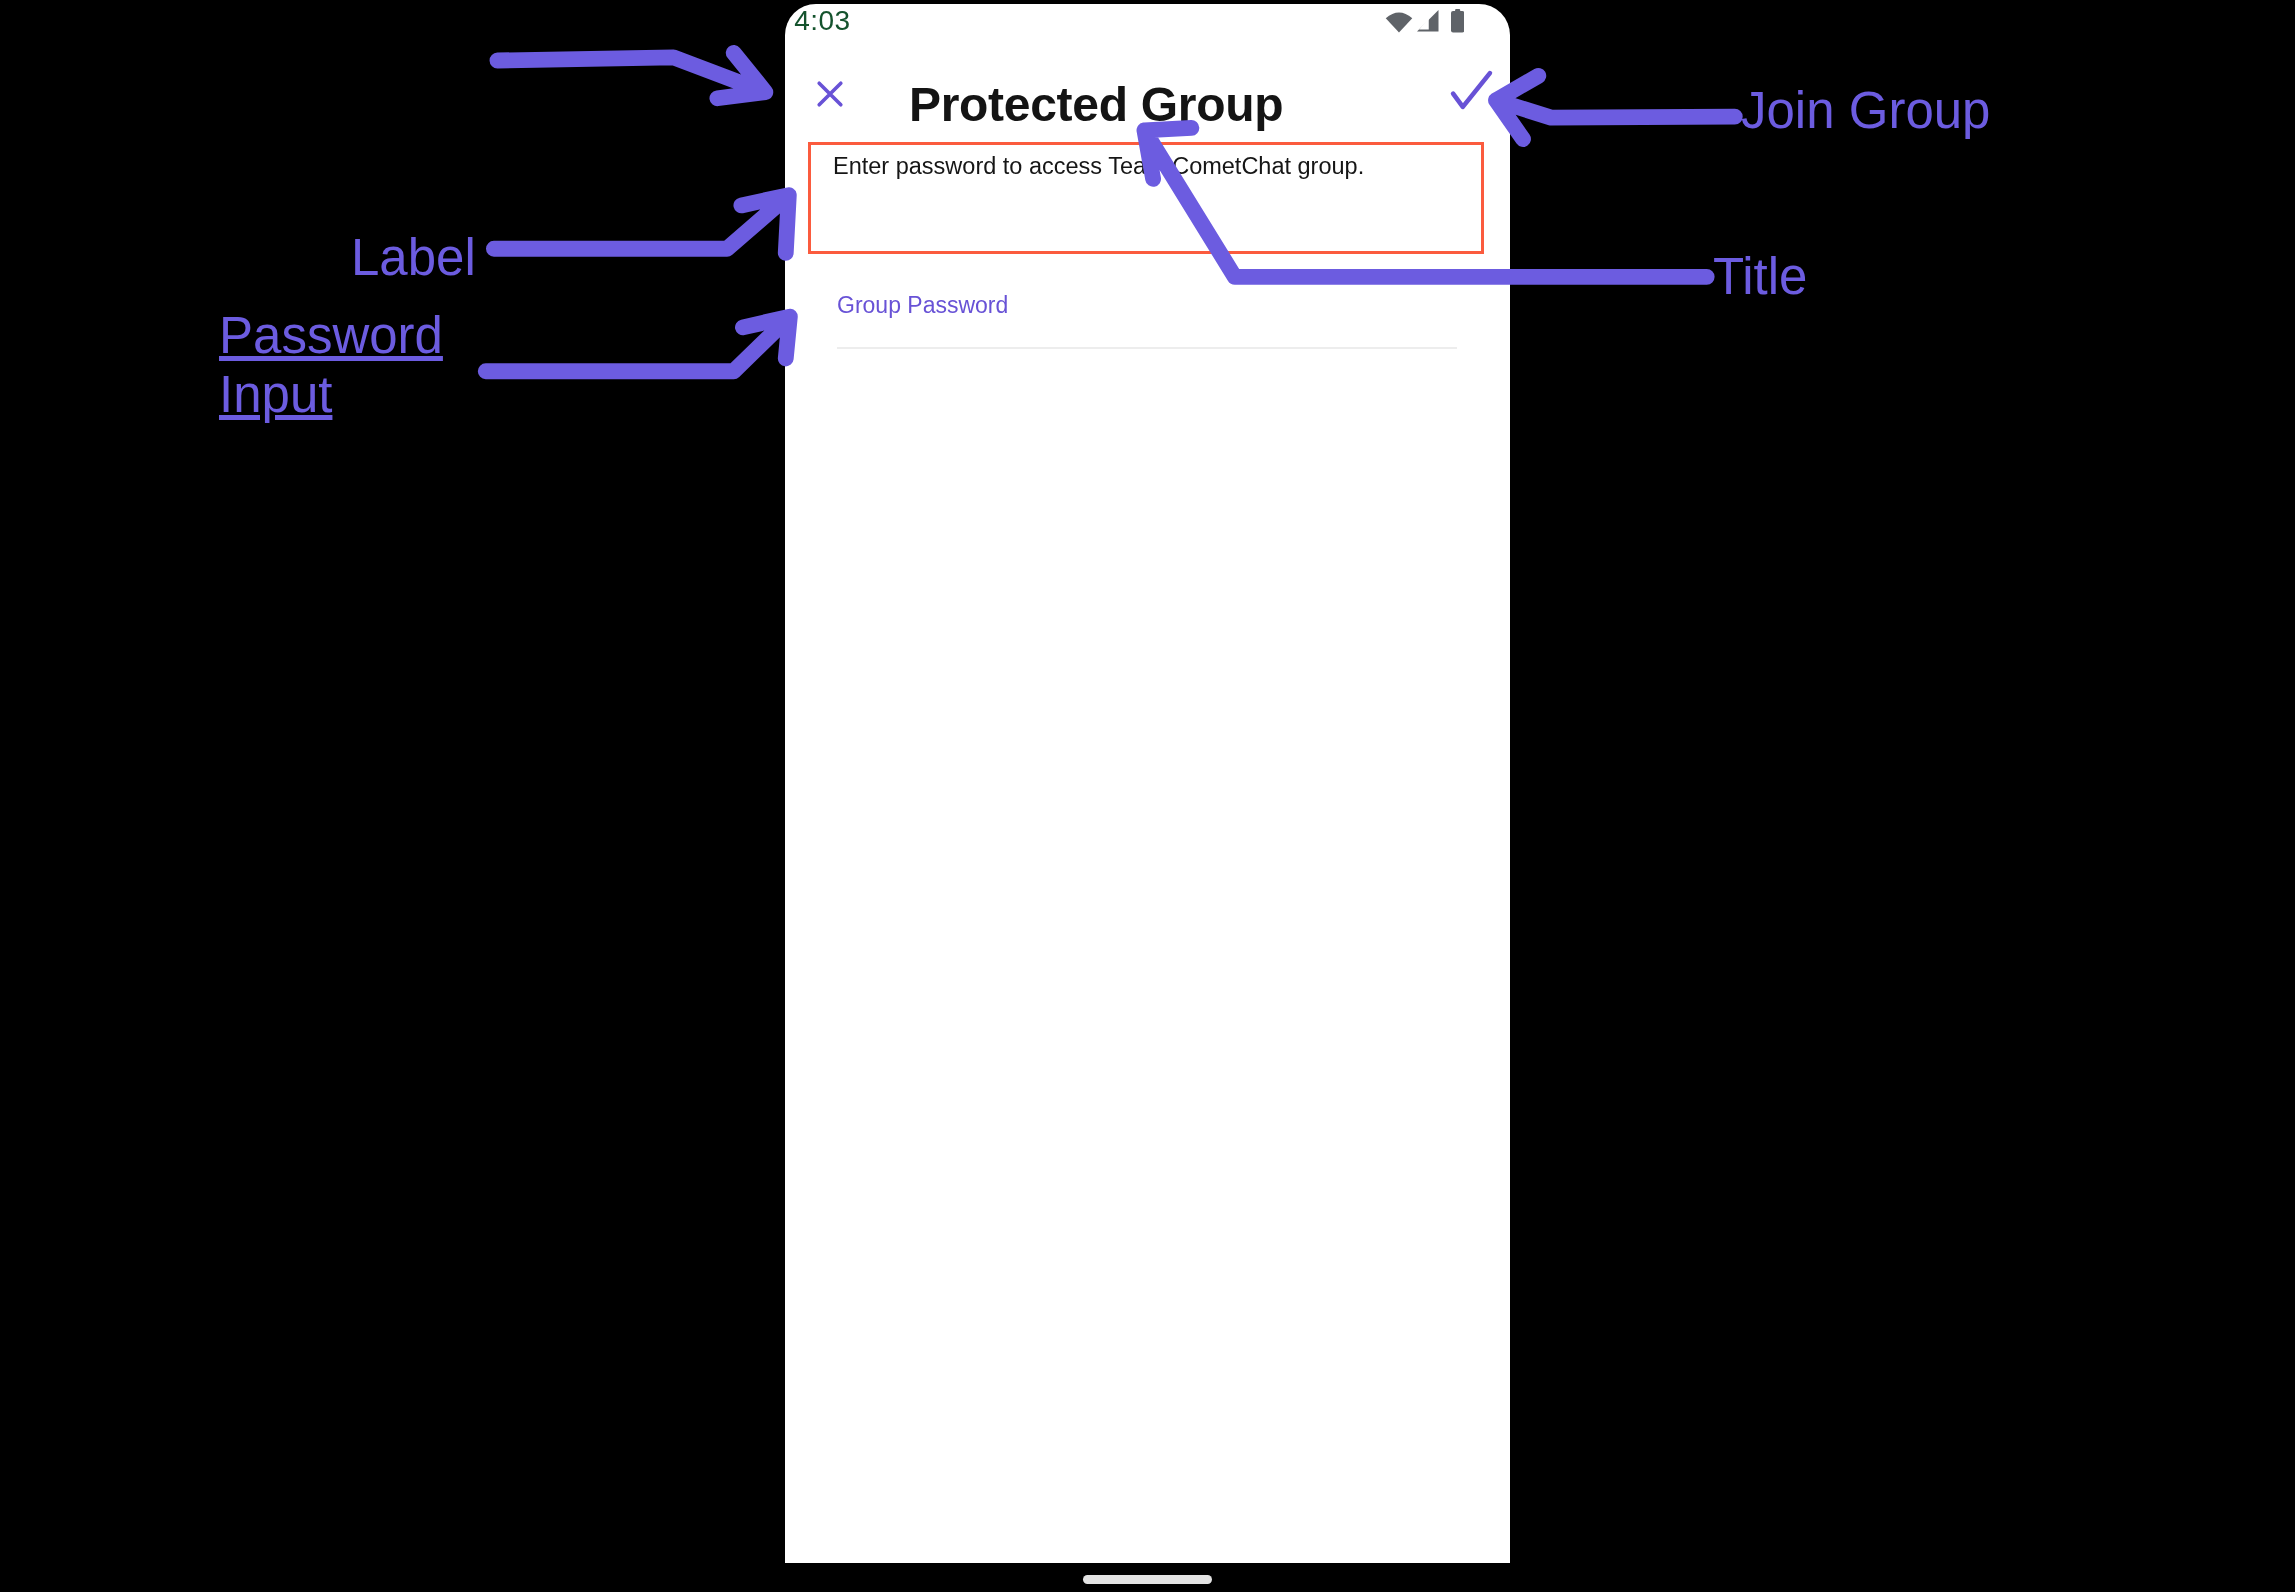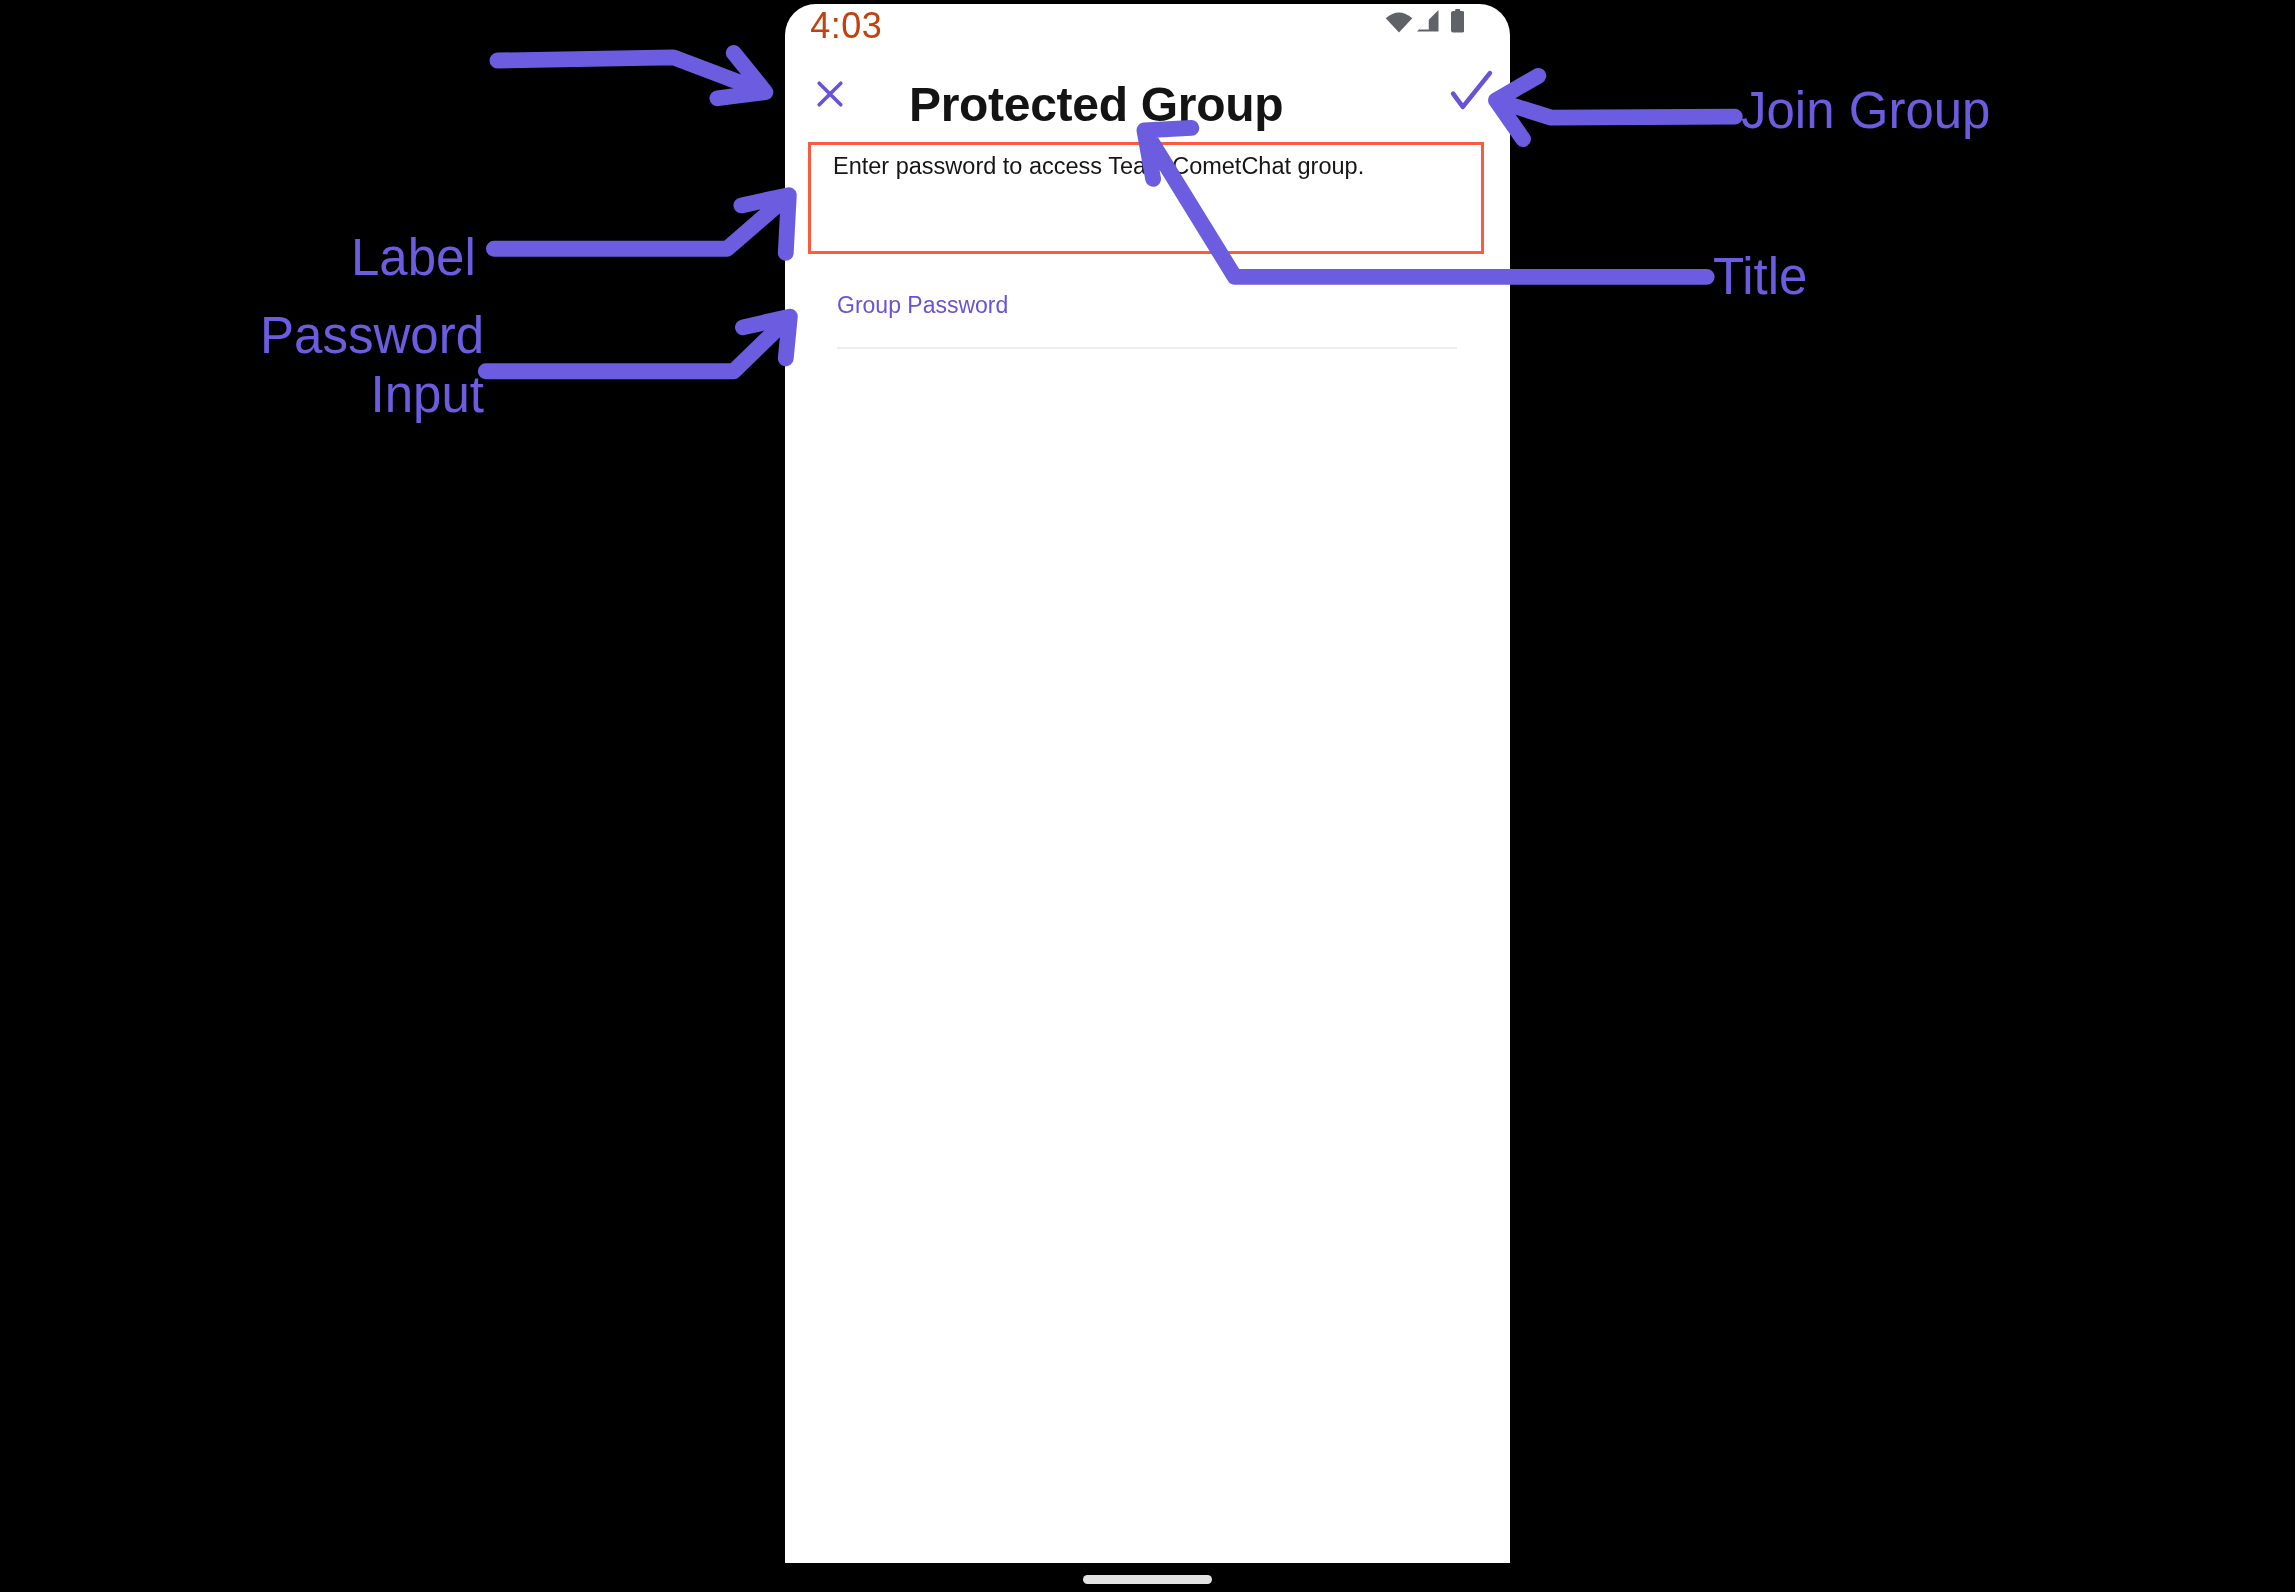--- a/index.html
+++ b/index.html
@@ -6,22 +6,22 @@
   #canvas{
     position:relative;width:2295px;height:1593px;background:#000;
     overflow:hidden;font-family:"Liberation Sans",sans-serif;
   }
   
   .phone{
     position:absolute;left:785px;top:4.1px;width:725px;height:1559px;
     background:#fff;border-radius:31px 31px 0 0;
   }
   .time{
-    position:absolute;left:794px;top:6.1px;font-size:36px;line-height:1.1;
-    color:#c2410c;font-weight:400;letter-spacing:0.5px;margin-left:16px;
+    position:absolute;left:794px;top:6.1px;font-size:28px;line-height:1.1;
+    color:#14532d;font-weight:400;letter-spacing:0.5px;
   }
   .sicon{position:absolute;}
   
   .close-btn{position:absolute;left:813px;top:77px;width:34px;height:34px;
     background:none;border:none;padding:0;cursor:pointer;}
   .page-title{
     position:absolute;left:909px;top:77px;font-size:48px;font-weight:700;
     color:#141414;letter-spacing:-0.3px;white-space:nowrap;
   }
   .join-btn{position:absolute;left:1449px;top:69px;width:45px;height:43px;
@@ -49,21 +49,21 @@
   
   .home-pill{
     position:absolute;left:1083px;top:1575px;width:129px;height:8.7px;
     border-radius:4.6px;background:#e3e3e3;
   }
   
   .annot{
     position:absolute;color:#6c5ce0;font-size:51px;line-height:1.15;
     font-weight:500;white-space:nowrap;
   }
-  .annot.center{white-space:normal;text-align:right;}
+  .annot.center{white-space:normal;text-align:left;text-decoration:underline;}
   .arrows{position:absolute;left:0;top:0;pointer-events:none;}
   .arrows path{fill:none;stroke:#6c5ce0;stroke-width:31;
     stroke-linecap:round;stroke-linejoin:round;}
 </style>
 </head>
 <body>
 
 <div id="canvas">
 
   <div class="phone">

